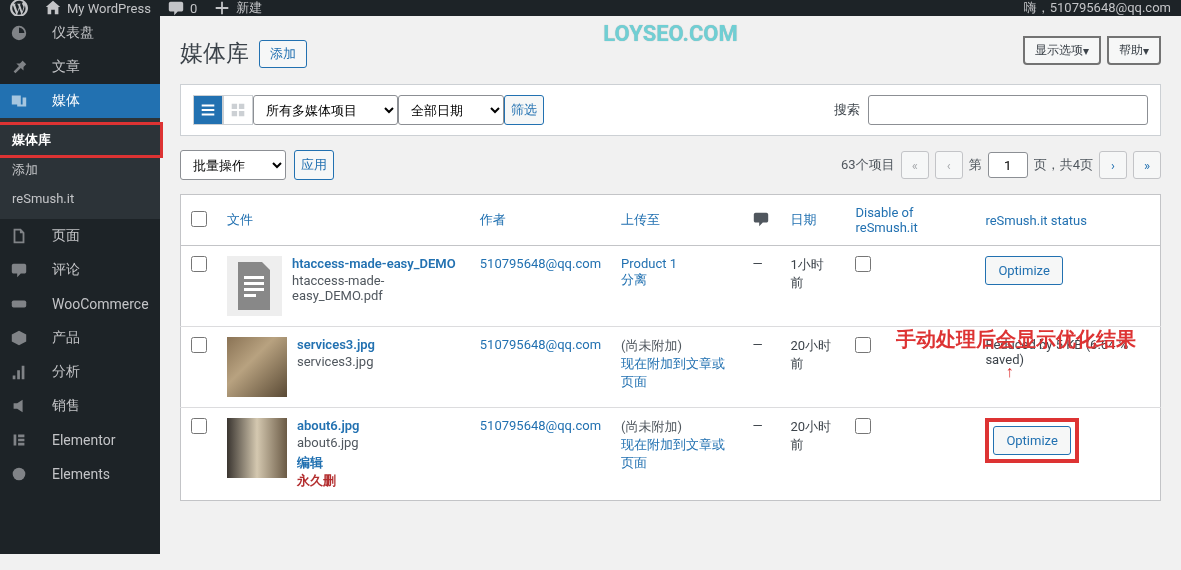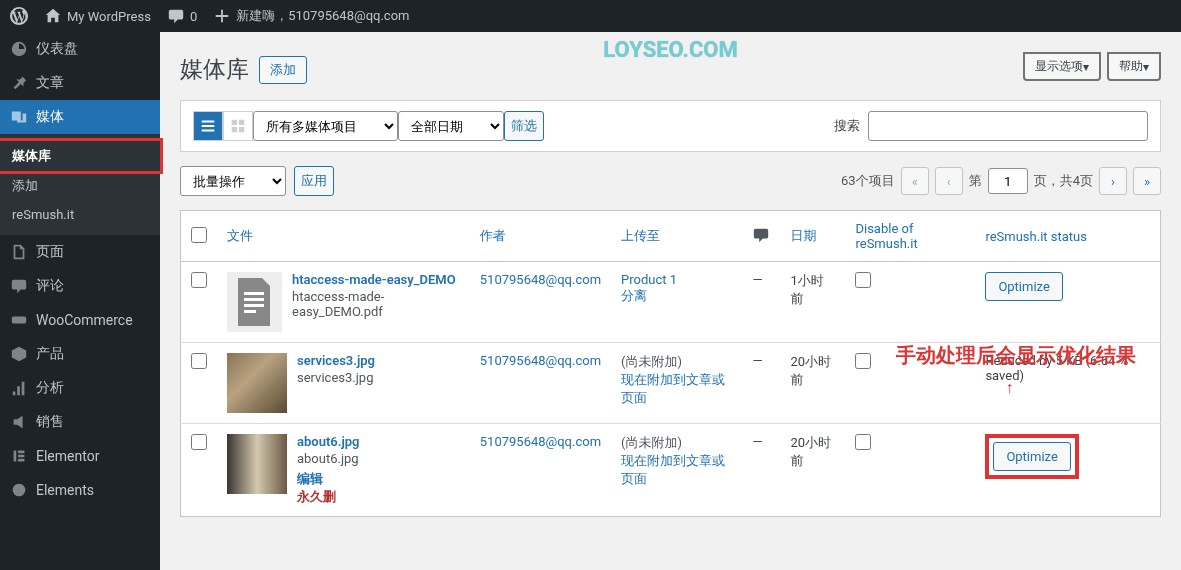--- a/index.html
+++ b/index.html
@@ -1,26 +1,26 @@
 <!DOCTYPE html>
 <html><head>
   <meta charset="utf-8">
   <style>
     * { margin: 0; padding: 0; box-sizing: border-box; font-family: -apple-system, BlinkMacSystemFont, "Segoe UI", Roboto, sans-serif; }
     body { background: #f1f1f1; font-size: 13px; color: #3c434a; width: 1181px; height: 570px; overflow: hidden; }
     
-    .admin-bar { height: 32px; background: #1d2327; color: #c3c4c7; display: flex; align-items: center; padding: 0 10px; font-size: 13px; }
+    .admin-bar { height: 16px; background: #1d2327; color: #c3c4c7; display: flex; align-items: center; padding: 0 10px; font-size: 13px; justify-content: space-between; }
     .admin-bar-left { display: flex; align-items: center; gap: 16px; }
     .admin-bar-item { display: flex; align-items: center; gap: 5px; cursor: pointer; }
     .admin-bar svg { width: 18px; height: 18px; fill: #c3c4c7; }
     
     .wrap { display: flex; height: calc(100% - 32px); }
     
     .sidebar { width: 160px; background: #1d2327; color: #c3c4c7; }
-    .sidebar-item { display: flex; align-items: center; padding: 8px 10px; gap: 8px; cursor: pointer; font-size: 14px; }
+    .sidebar-item { display: flex; align-items: center; padding: 8px 10px; gap: 24px; cursor: pointer; font-size: 14px; }
     .sidebar-item.active { background: #2271b1; color: #fff; position: relative; }
     .sidebar-item.active::after { content: ''; position: absolute; right: -8px; top: 50%; margin-top: -8px; border: 8px solid transparent; border-right-color: #f1f1f1; }
     .sidebar-item svg { width: 18px; height: 18px; fill: currentColor; opacity: 0.6; }
     .sidebar-submenu { background: #2c3338; padding: 7px 0; }
     .sidebar-submenu-item { padding: 6px 12px; font-size: 13px; cursor: pointer; color: #c3c4c7; }
     .sidebar-submenu-item.active { color: #fff; font-weight: 600; }
     .sidebar-submenu-item.highlighted { outline: 3px solid #dd3333; }
     
     .content { flex: 1; padding: 10px 20px 20px; overflow: auto; position: relative; }
     

